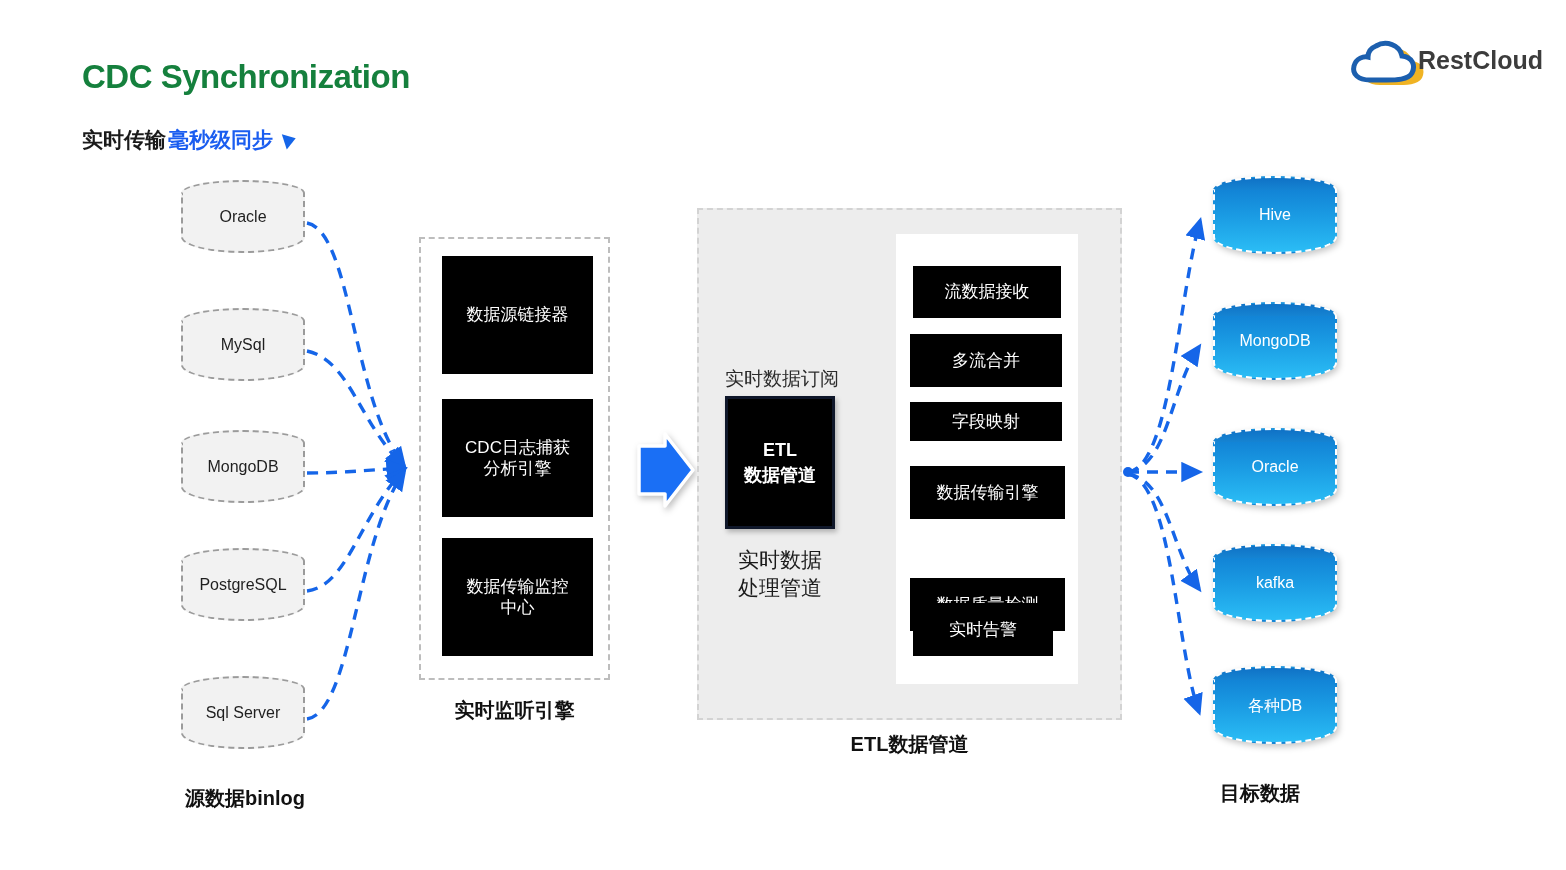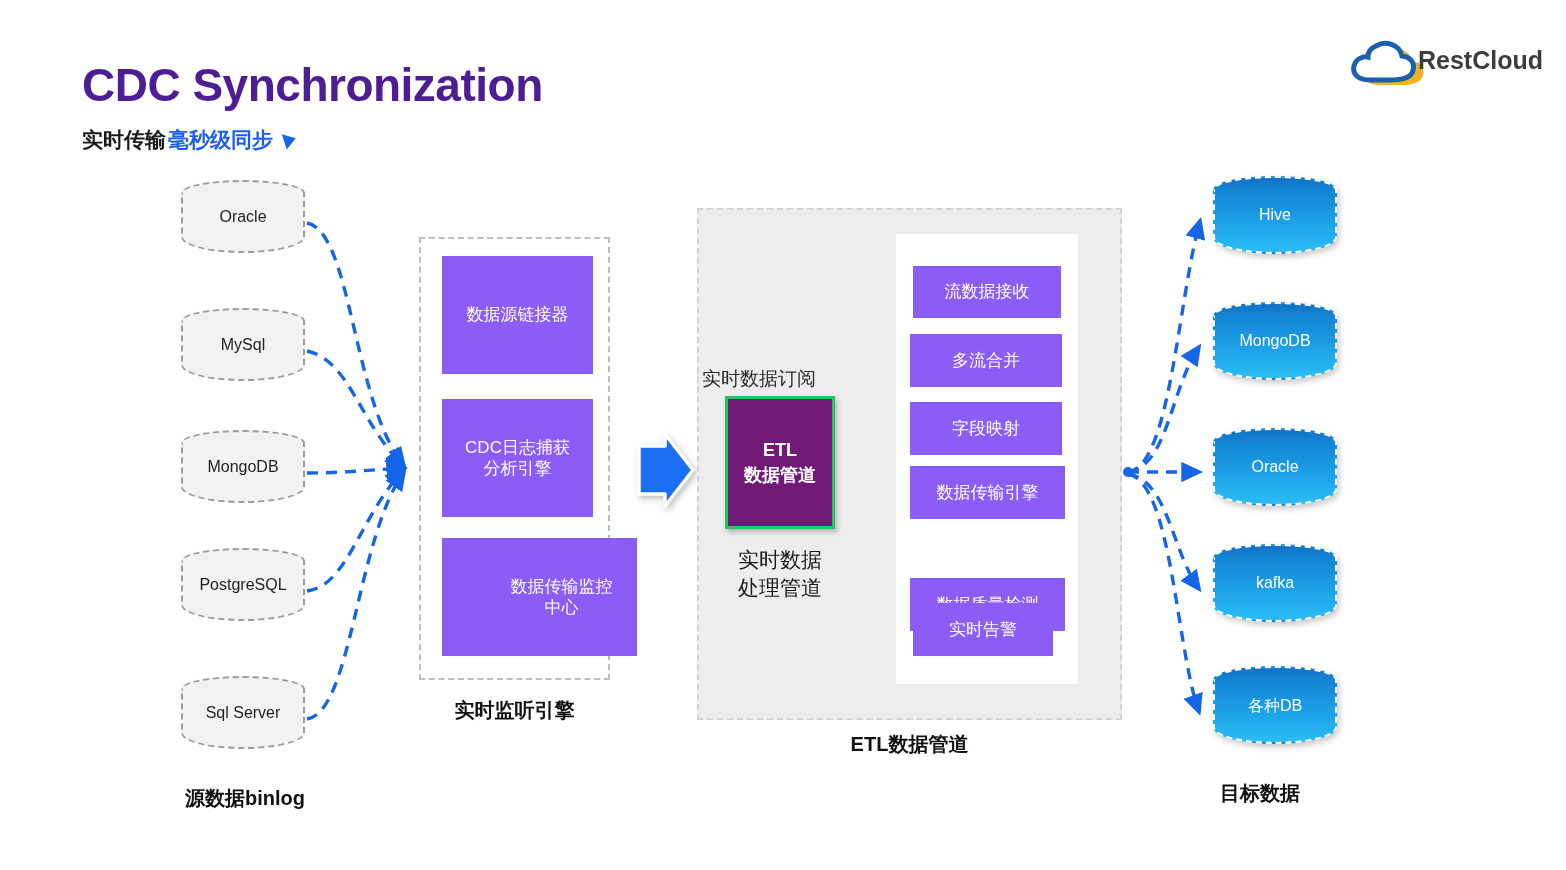--- a/index.html
+++ b/index.html
@@ -13,23 +13,23 @@
     position: relative;
     overflow: hidden;
     font-family: "Liberation Sans", "DejaVu Sans", sans-serif;
     color: #262626;
   }
   .abs { position: absolute; }
 
   
   #page-title {
     left: 82px; top: 58px;
-    font-size: 46px;
-    font-weight: bold;
-    color: #4c1d95;
+    font-size: 33px;
+    font-weight: bold;
+    color: #15803d;
     letter-spacing: -0.5px;
     white-space: nowrap;
   }
   #subtitle-row {
     left: 82px; top: 126px;
     font-size: 21px;
     font-weight: bold;
     white-space: nowrap;
     display: flex;
     align-items: center;
@@ -146,21 +146,21 @@
   
   #listen-panel {
     left: 419px; top: 237px;
     width: 191px; height: 443px;
     box-sizing: border-box;
     border: 2px dashed #bdbdbd;
     background: #ffffff;
   }
   .blue-box {
     position: absolute;
-    background: #8b5cf6;
+    background: #000000;
     color: #ffffff;
     display: flex;
     align-items: center;
     justify-content: center;
     text-align: center;
     font-size: 17px;
     line-height: 1.25;
   }
   #listen-caption { left: 419px; top: 697px; width: 191px; }
 
@@ -173,36 +173,37 @@
     background: #ededed;
   }
   #etl-inner-panel {
     left: 896px; top: 234px;
     width: 182px; height: 450px;
     background: #ffffff;
   }
   #etl-box {
     left: 725px; top: 396px;
     width: 110px; height: 133px;
-    background: #701a75;
-    border: 3px solid #22c55e;
+    background: #000000;
+    border: 3px solid #0f172a;
     box-sizing: border-box;
     box-shadow: 2px 3px 5px rgba(0,0,0,0.25);
     display: flex;
     flex-direction: column;
     align-items: center;
     justify-content: center;
     color: #ffffff;
     font-weight: bold;
     font-size: 18px;
     line-height: 1.35;
   }
   #etl-sub-label {
     left: 702px; top: 366px;
     width: 160px;
+    text-align: center;
     font-size: 19px;
     color: #2b2b2b;
     white-space: nowrap;
   }
   #etl-bottom-label {
     left: 700px; top: 546px;
     width: 160px;
     text-align: center;
     font-size: 21px;
     color: #1a1a1a;
@@ -301,21 +302,21 @@
 <div class="abs section-caption" id="source-caption">源数据binlog</div>
 
 <div class="abs" id="listen-panel"></div>
 <div class="abs blue-box" style="left:442px; top:256px; width:151px; height:118px;">
   <span>数据源链接器</span>
 </div>
 <div class="abs blue-box" style="left:442px; top:399px; width:151px; height:118px; white-space:pre-line;">
   <span>CDC日志捕获
 分析引擎</span>
 </div>
-<div class="abs blue-box" style="left:442px; top:538px; width:151px; height:118px; white-space:pre-line;padding-left:44px;">
+<div class="abs blue-box" style="left:442px; top:538px; width:151px; height:118px; white-space:pre-line;">
   <span>数据传输监控
 中心</span>
 </div>
 <div class="abs section-caption" id="listen-caption">实时监听引擎</div>
 
 <div class="abs" id="etl-panel"></div>
 <div class="abs" id="etl-inner-panel"></div>
 
 <div class="abs" id="etl-sub-label">实时数据订阅</div>
 <div class="abs" id="etl-box">
@@ -324,21 +325,21 @@
 </div>
 <div class="abs" id="etl-bottom-label" style="white-space:pre-line;">实时数据
 处理管道</div>
 
 <div class="abs blue-box" style="left:913px; top:266px; width:148px; height:52px;">
   <span>流数据接收</span>
 </div>
 <div class="abs blue-box" style="left:910px; top:334px; width:152px; height:53px;">
   <span>多流合并</span>
 </div>
-<div class="abs blue-box" style="left:910px; top:402px; width:152px; height:53px;">
+<div class="abs blue-box" style="left:910px; top:402px; width:152px; height:39px;">
   <span>字段映射</span>
 </div>
 <div class="abs blue-box" style="left:910px; top:466px; width:155px; height:53px;">
   <span>数据传输引擎</span>
 </div>
 <div class="abs blue-box" style="left:910px; top:534px; width:155px; height:53px;margin-top:44px;">
   <span>数据质量检测</span>
 </div>
 <div class="abs blue-box" style="left:913px; top:603px; width:140px; height:53px;">
   <span>实时告警</span>

